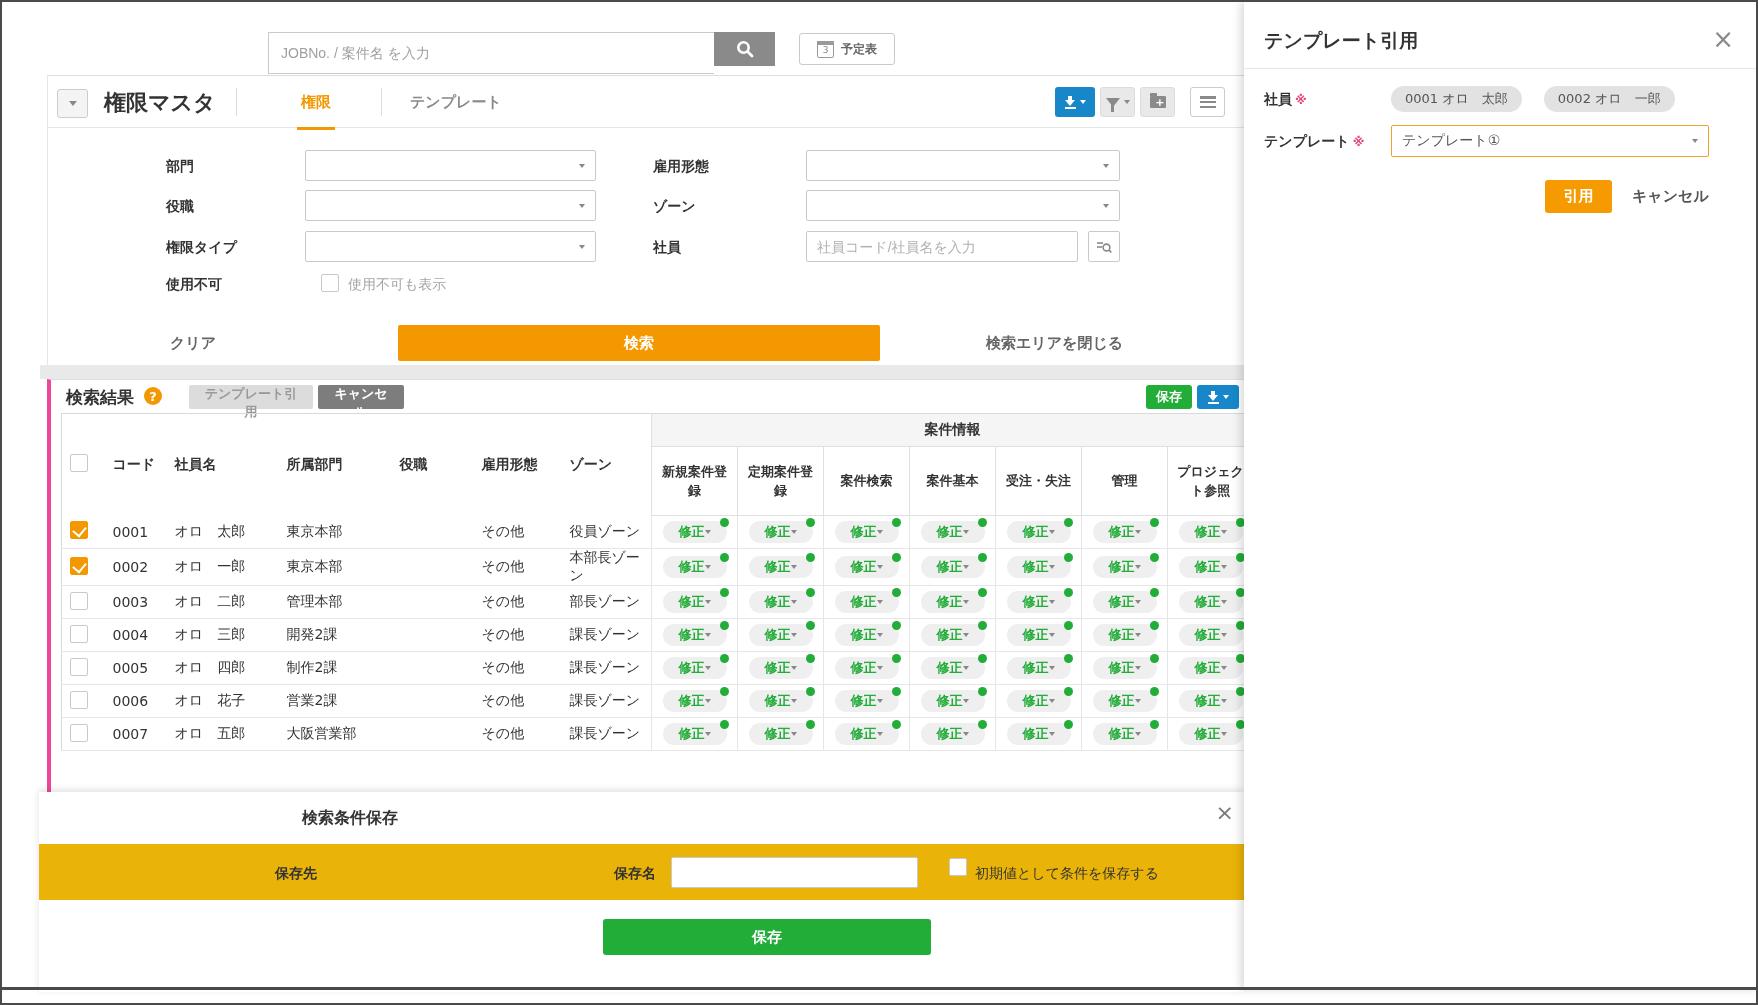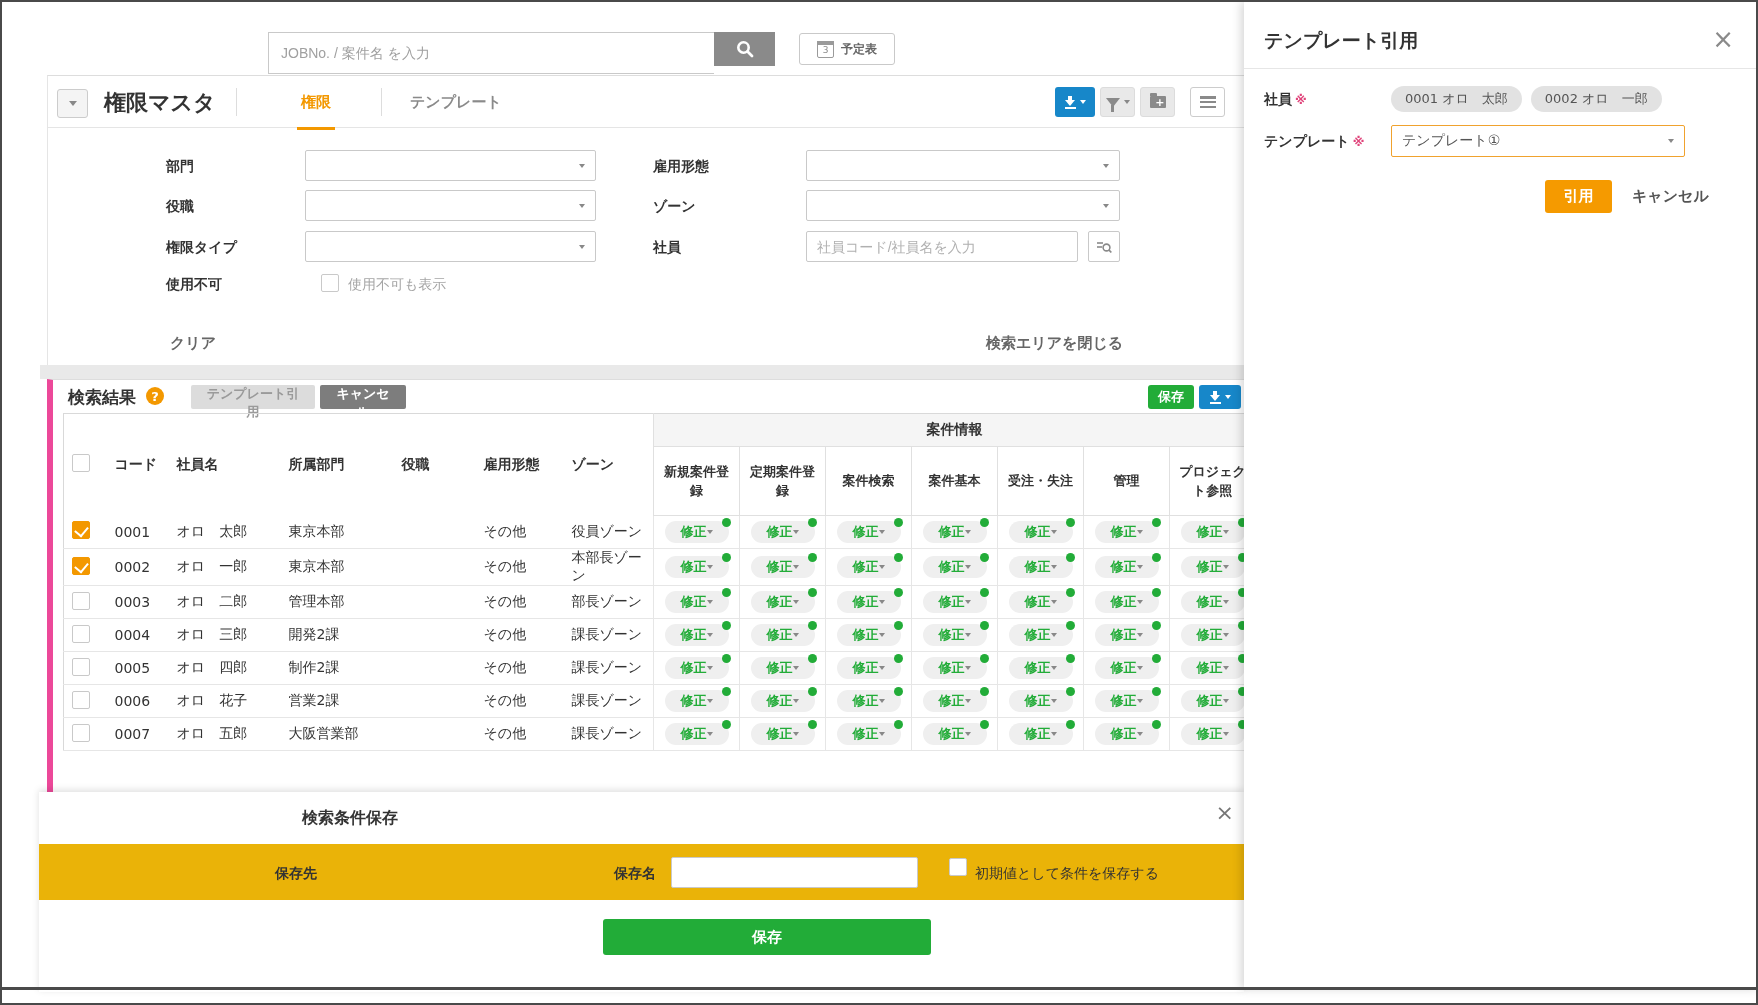--- a/index.html
+++ b/index.html
@@ -56,21 +56,21 @@
   .cb.checked { background:#f39800; border-color:#f39800; }
   .cb.checked::after { content:""; position:absolute; left:4px; top:2px; width:7px; height:10px; border:solid #fff; border-width:0 2.5px 2.5px 0; transform:rotate(40deg); }
   .muted { color:#a5a5a5; }
 
   .btn-row-label { position:absolute; font-size:15px; font-weight:bold; color:#666; cursor:pointer; }
   .search-btn-big { position:absolute; left:350px; top:249px; width:482px; height:36px; background:#f39800; border:none; border-radius:2px; color:#fff; font-size:15px; font-weight:bold; cursor:pointer; font-family:inherit; }
 
   .gap-band { position:absolute; left:38px; top:363px; width:1204px; height:14px; background:#e9e9e9; }
 
   
-  .results-card { position:absolute; left:45px; top:377px; width:1197px; height:613px; background:#fff; border-top:1px solid #ddd; border-left:6px solid #ec4899; }
+  .results-card { position:absolute; left:45px; top:377px; width:1197px; height:613px; background:#fff; border-top:1px solid #ddd; border-left:4px solid #ec4899; }
   .res-title { position:absolute; left:15px; top:6px; font-size:17px; font-weight:bold; color:#333; }
   .help-icon { position:absolute; left:93px; top:7px; width:18px; height:18px; border-radius:50%; background:#f39800; color:#fff; font-size:13px; font-weight:bold; display:flex; align-items:center; justify-content:center; cursor:pointer; }
   .btn-sm { position:absolute; top:5px; height:24px; border:none; border-radius:2px; font-size:13px; font-weight:bold; cursor:pointer; font-family:inherit; padding:0 10px; }
   .btn-tq { left:138px; width:124px; background:#dcdcdc; color:#9a9a9a; }
   .btn-cancel { left:267px; width:86px; background:#7d7d7d; color:#fff; }
   .btn-save-sm { left:1095px; width:46px; background:#22ac38; color:#fff; border-radius:3px; }
   .btn-dl-sm { left:1146px; width:42px; background:#1787c9; border-radius:3px; display:flex; align-items:center; justify-content:center; gap:4px; }
 
   table.res { position:absolute; left:10px; top:33px; width:1192px; border-collapse:collapse; table-layout:fixed; font-size:14px; color:#333; }
   table.res th, table.res td { border:0; }
@@ -95,23 +95,23 @@
   .sm-label { position:absolute; font-size:14px; font-weight:bold; color:#333; top:21px; }
   .save-btn-big { position:absolute; left:564px; top:127px; width:328px; height:36px; background:#22ac38; border:none; border-radius:3px; color:#fff; font-size:15px; font-weight:bold; cursor:pointer; font-family:inherit; }
 
   
   .tpl-panel { position:absolute; left:1242px; top:0; width:516px; height:987px; background:#fff; box-shadow:-3px 0 9px rgba(0,0,0,0.16); z-index:30; }
   .tp-title { position:absolute; left:20px; top:26px; font-size:19px; font-weight:bold; color:#333; }
   .tp-close { position:absolute; right:26px; top:24px; font-size:26px; color:#8a8a8a; cursor:pointer; line-height:1; }
   .tp-divider { position:absolute; left:0; top:66px; width:100%; height:1px; background:#e6e6e6; }
   .tp-label { position:absolute; left:20px; font-size:14px; font-weight:bold; color:#333; }
   .req { color:#e0457b; font-size:12px; font-weight:bold; margin-left:3px; }
-  .chips { position:absolute; left:147px; top:84px; display:flex; gap:9px; }
+  .chips { position:absolute; left:147px; top:84px; display:flex; gap:22px; }
   .chip { height:26px; background:#e2e2e2; border-radius:13px; padding:0 14px; display:flex; align-items:center; font-size:13px; color:#555; }
-  .tp-select { position:absolute; left:147px; top:123px; width:294px; height:32px; background:#fff; border:1px solid #f0a22e; border-radius:2px; display:flex; align-items:center; padding:0 10px; font-size:14px; color:#555; cursor:pointer; }
+  .tp-select { position:absolute; left:147px; top:123px; width:318px; height:32px; background:#fff; border:1px solid #f0a22e; border-radius:2px; display:flex; align-items:center; padding:0 10px; font-size:14px; color:#555; cursor:pointer; }
   .tp-select .caret { margin-left:auto; }
   .quote-btn { position:absolute; left:301px; top:178px; width:67px; height:33px; background:#f59a00; border:none; border-radius:3px; color:#fff; font-size:15px; font-weight:bold; cursor:pointer; font-family:inherit; }
   .tp-cancel { position:absolute; left:388px; top:185px; font-size:15px; font-weight:bold; color:#555; cursor:pointer; }
 
   .bottom-line { position:absolute; left:0; top:985px; width:100%; height:3px; background:#4a4a4a; z-index:40; }
 </style>
 </head>
 <body>
 
 <div class="screen">
@@ -195,20 +195,21 @@
     <div class="mini-search-btn" style="left:1040px; top:155px">
       <svg width="16" height="14" viewBox="0 0 16 14">
         <line x1="1" y1="3" x2="7" y2="3" stroke="#8a8a8a" stroke-width="1.6"></line>
         <line x1="1" y1="7" x2="6" y2="7" stroke="#8a8a8a" stroke-width="1.6"></line>
         <circle cx="10.5" cy="7.5" r="3.4" fill="none" stroke="#8a8a8a" stroke-width="1.6"></circle>
         <line x1="13" y1="10" x2="15.3" y2="12.5" stroke="#8a8a8a" stroke-width="1.8"></line>
       </svg>
     </div>
 
     <div class="btn-row-label" style="left:122px; top:258px">クリア</div>
+    <button class="search-btn-big">検索</button>
     <div class="btn-row-label" style="left:938px; top:258px">検索エリアを閉じる</div>
   </div>
 
   <div class="gap-band"></div>
 
   <div class="results-card">
     <div class="res-title">検索結果</div>
     <div class="help-icon">?</div>
     <button class="btn-sm btn-tq">テンプレート引用</button>
     <button class="btn-sm btn-cancel">キャンセル</button>

